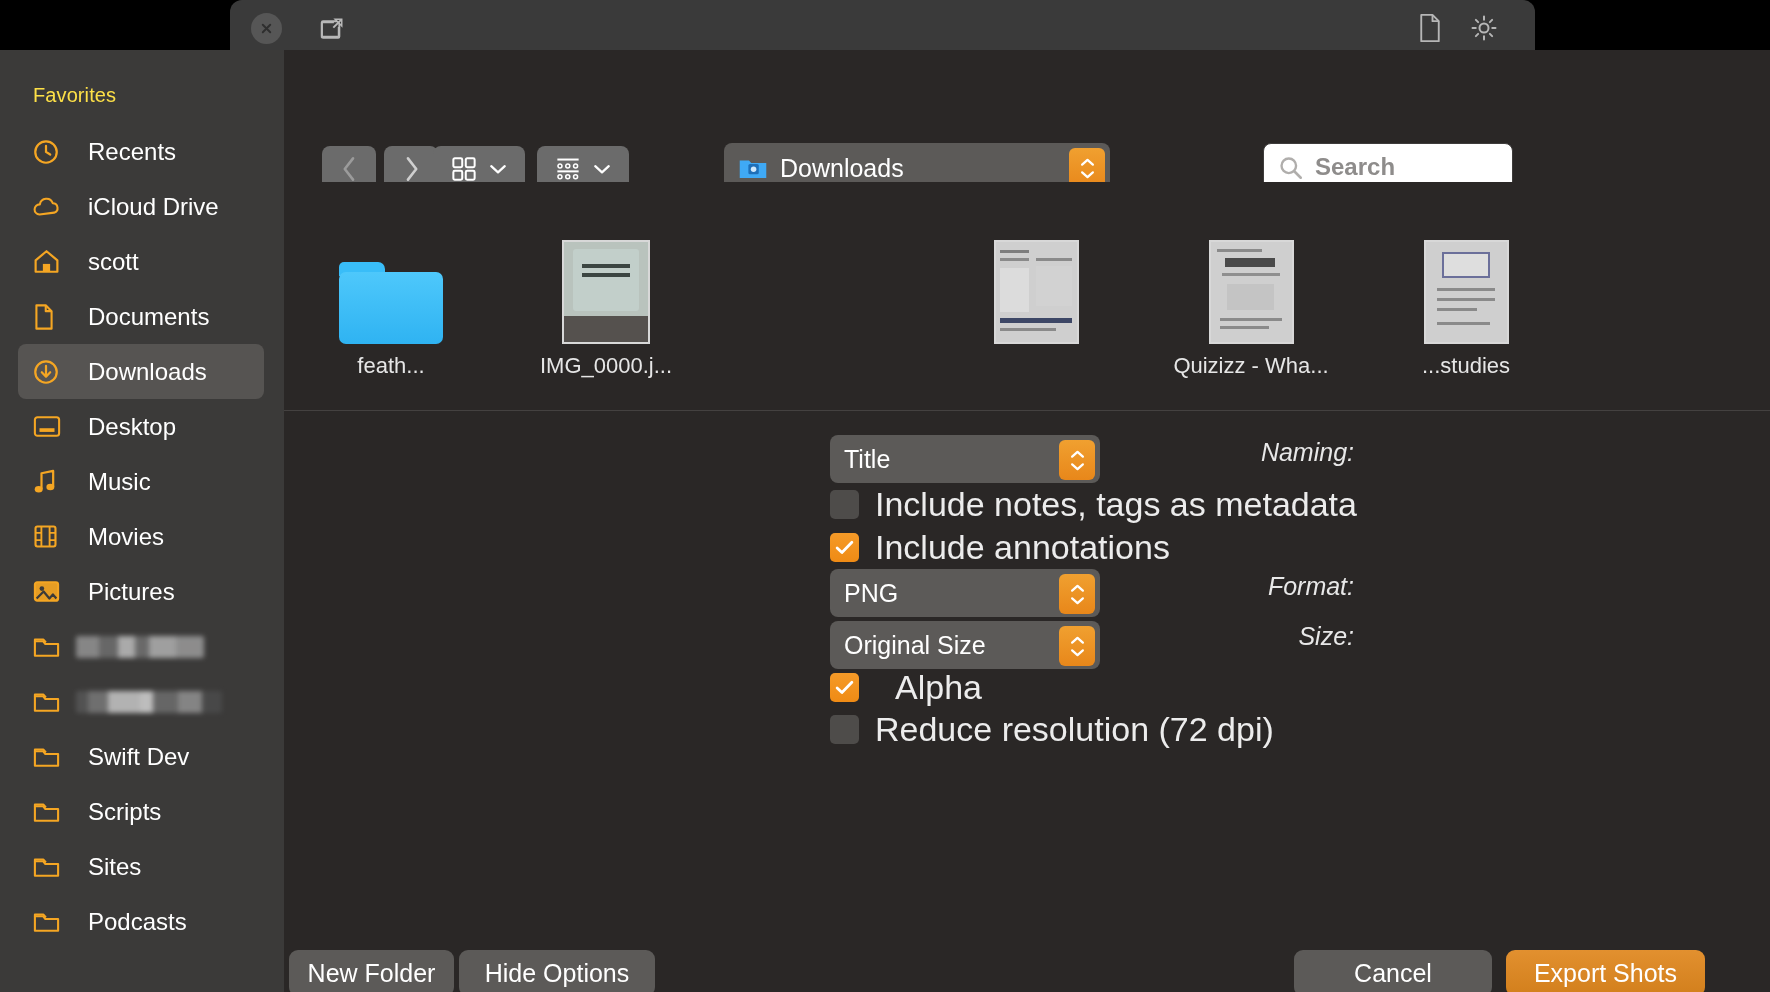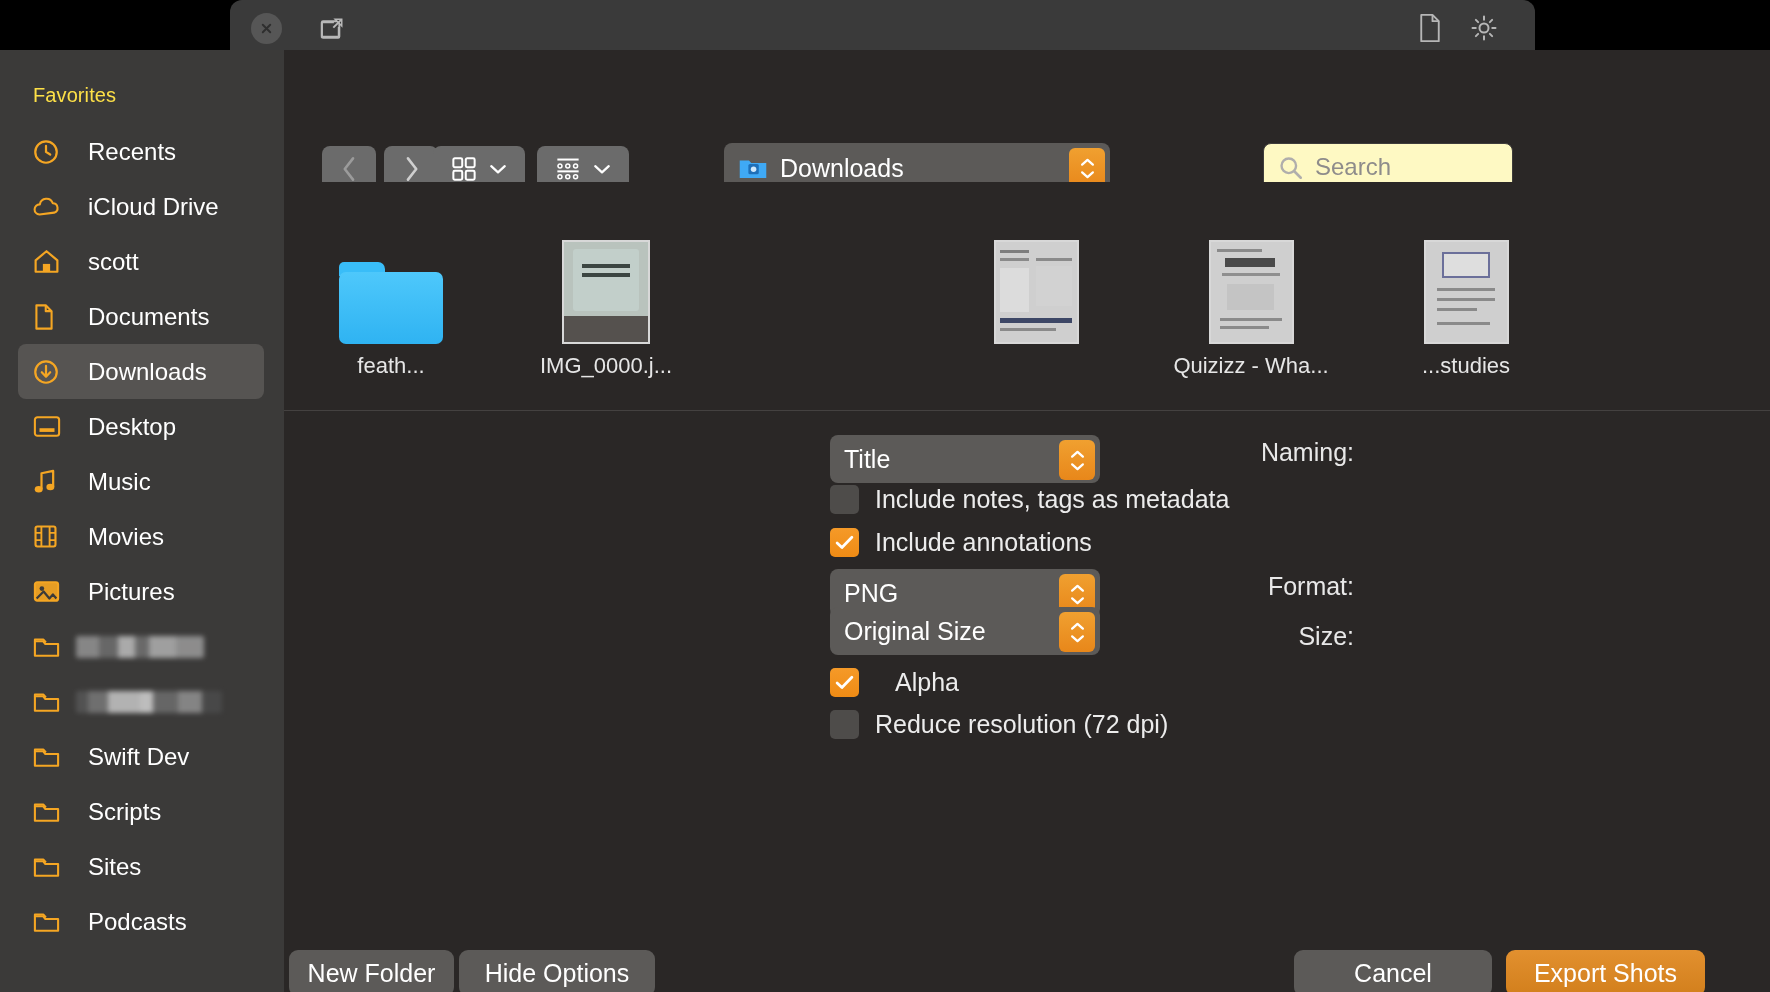--- a/index.html
+++ b/index.html
@@ -92,22 +92,22 @@
   }
   .pathpopup .label { font-size: 25px; color: #fff; margin-left: 12px; }
   .stepper {
     position: absolute; right: 5px; top: 5px; width: 36px; height: 40px;
     background: linear-gradient(180deg,#f0a030,#e8871a);
     border-radius: 6px; display: flex; flex-direction: column;
     align-items: center; justify-content: center; gap: 3px;
   }
   .searchbox {
     position: absolute; left: 979px; top: 93px; width: 250px; height: 48px;
-    background: #fef9c3; border-radius: 8px; border: 1px solid #3e3c3b;
-    display: flex; align-items: center; padding-left: 14px; gap: 12px;
+    background: #ffffff; border-radius: 8px; border: 1px solid #3e3c3b;
+    display: flex; align-items: center; padding-left: 14px; gap: 12px; font-weight: bold;
   }
   .searchbox .ph { font-size: 24px; color: #8e8c8b; }
 
   
   .filestrip {
     position: absolute; left: 0; top: 132px; width: 1486px; height: 228px;
     background: #2a2726; overflow: hidden;
   }
   .fileitem {
     position: absolute; top: 10px; width: 170px; height: 218px;
@@ -132,35 +132,35 @@
   .doc-thumb {
     background: #cfcfcf; border: 2px solid #d8d8d8;
     position: relative; overflow: hidden;
   }
   .doc-thumb .blk { position: absolute; background: #4a4a55; }
 
   
   .options { position: absolute; left: 0; top: 360px; width: 1486px; height: 508px; background: #2a2726; }
   .divider-top { position: absolute; left: 0; top: 0; width: 100%; height: 1px; background: #444140; }
 
-  .optrow { position: absolute; display: flex; align-items: center; }
+  .optrow { position: absolute; display: flex; align-items: center; font-style: italic; }
   .optlabel { font-size: 25px; color: #e8e8e8; text-align: right; white-space: nowrap; }
   .popup {
     height: 48px; background: #5c5a58; border-radius: 8px; position: relative;
     display: flex; align-items: center; padding-left: 14px;
   }
   .popup .val { font-size: 25px; color: #fff; }
 
   .checkrow { position: absolute; display: flex; align-items: center; gap: 16px; }
   .cbox {
     width: 29px; height: 29px; border-radius: 5px; background: #4e4c4a;
     display: flex; align-items: center; justify-content: center;
   }
   .cbox.checked { background: linear-gradient(180deg,#f59a28,#ef8b15); }
-  .cblabel { font-size: 25px; color: #ececec; white-space: nowrap; }
+  .cblabel { font-size: 34px; color: #ececec; white-space: nowrap; }
 
   
   .bottombar {
     position: absolute; left: 0; top: 868px; width: 1486px; height: 124px;
     background: #2a2726;
   }
   .btn {
     position: absolute; height: 46px; border-radius: 9px;
     display: flex; align-items: center; justify-content: center;
     font-size: 25px; color: #fff; background: #5c5a58; padding: 0 18px;
@@ -544,21 +544,21 @@
             </svg>
           <svg width="15" height="9" viewBox="0 0 14 8">
               <path d="M2 2 L7 6.5 L12 2" stroke="#fff" stroke-width="2.1" fill="none" stroke-linecap="round" stroke-linejoin="round"></path>
             </svg>
         </span>
       </div>
 
       <div class="optrow" style="left:0; top:212px; width:1070px; justify-content:flex-end;">
         <span class="optlabel">Size:</span>
       </div>
-      <div class="popup" style="position:absolute; left:546px; top:197px; width:270px;">
+      <div class="popup" style="position:absolute; left:546px; top:211px; width:270px;">
         <span class="val">Original Size</span>
         <span class="stepper">
           <svg width="15" height="9" viewBox="0 0 14 8">
               <path d="M2 6 L7 1.5 L12 6" stroke="#fff" stroke-width="2.1" fill="none" stroke-linecap="round" stroke-linejoin="round"></path>
             </svg>
           <svg width="15" height="9" viewBox="0 0 14 8">
               <path d="M2 2 L7 6.5 L12 2" stroke="#fff" stroke-width="2.1" fill="none" stroke-linecap="round" stroke-linejoin="round"></path>
             </svg>
         </span>
       </div>

